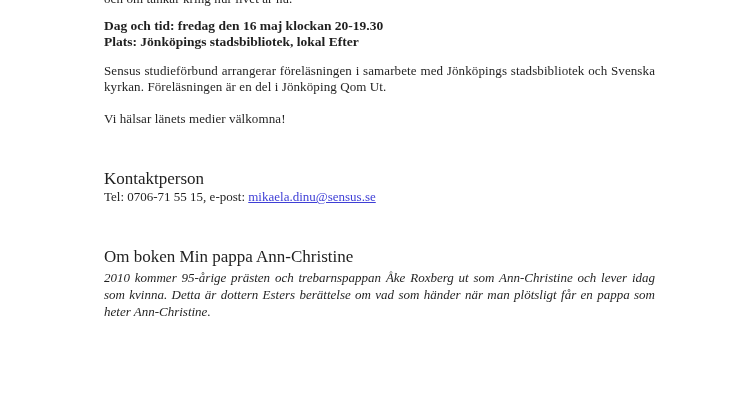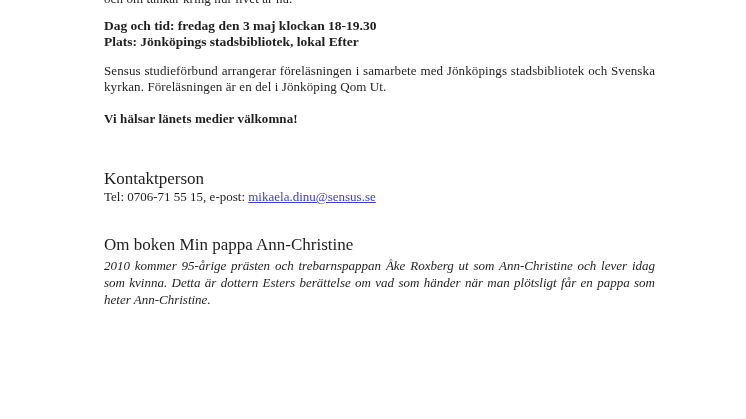--- a/index.html
+++ b/index.html
@@ -39,60 +39,59 @@
     font-weight: bold;
     font-size: 13.5px;
     line-height: 16.5px;
   }
   .para-organizer {
     margin-top: 12px;
     text-align: justify;
   }
   .closing-line {
     margin-top: 15px;
-    font-weight: bold;
   }
   .contact-block {
     margin-top: 42px;
   }
   .section-heading {
     font-size: 17px;
     line-height: 20px;
     font-weight: normal;
   }
   .contact-line {
     font-size: 13px;
     line-height: 16.5px;
   }
   .email-link {
     color: #3e3ed6;
     text-decoration: underline;
     cursor: pointer;
   }
   .about-block {
-    margin-top: 29px;
+    margin-top: 41px;
   }
   .about-text {
     margin-top: 2px;
     font-style: italic;
     font-size: 13px;
     line-height: 17px;
     text-align: justify;
   }
 </style>
 </head>
 <body>
 
 <div class="page-content">
 
   <div class="body-text fragment-line">och om tankar kring hur livet är nu.</div>
 
 
   <div class="detail-block">
-    <div>Dag och tid: fredag den 3 maj klockan 18-19.30</div>
+    <div>Dag och tid: fredag den 16 maj klockan 20-19.30</div>
     <div>Plats: Jönköpings stadsbibliotek, lokal Efter</div>
   </div>
 
   <p class="body-text para-organizer">Sensus studieförbund arrangerar föreläsningen i samarbete med Jönköpings stadsbibliotek och Svenska kyrkan. Föreläsningen är en del i Jönköping Qom Ut.</p>
 
   <div class="body-text closing-line">Vi hälsar länets medier välkomna!</div>
 
   <div class="contact-block">
     <div class="section-heading">Kontaktperson</div>
     <div class="contact-line"><span>Tel: 0706-71 55 15, e-post: </span><a class="email-link">mikaela.dinu@sensus.se</a></div>

